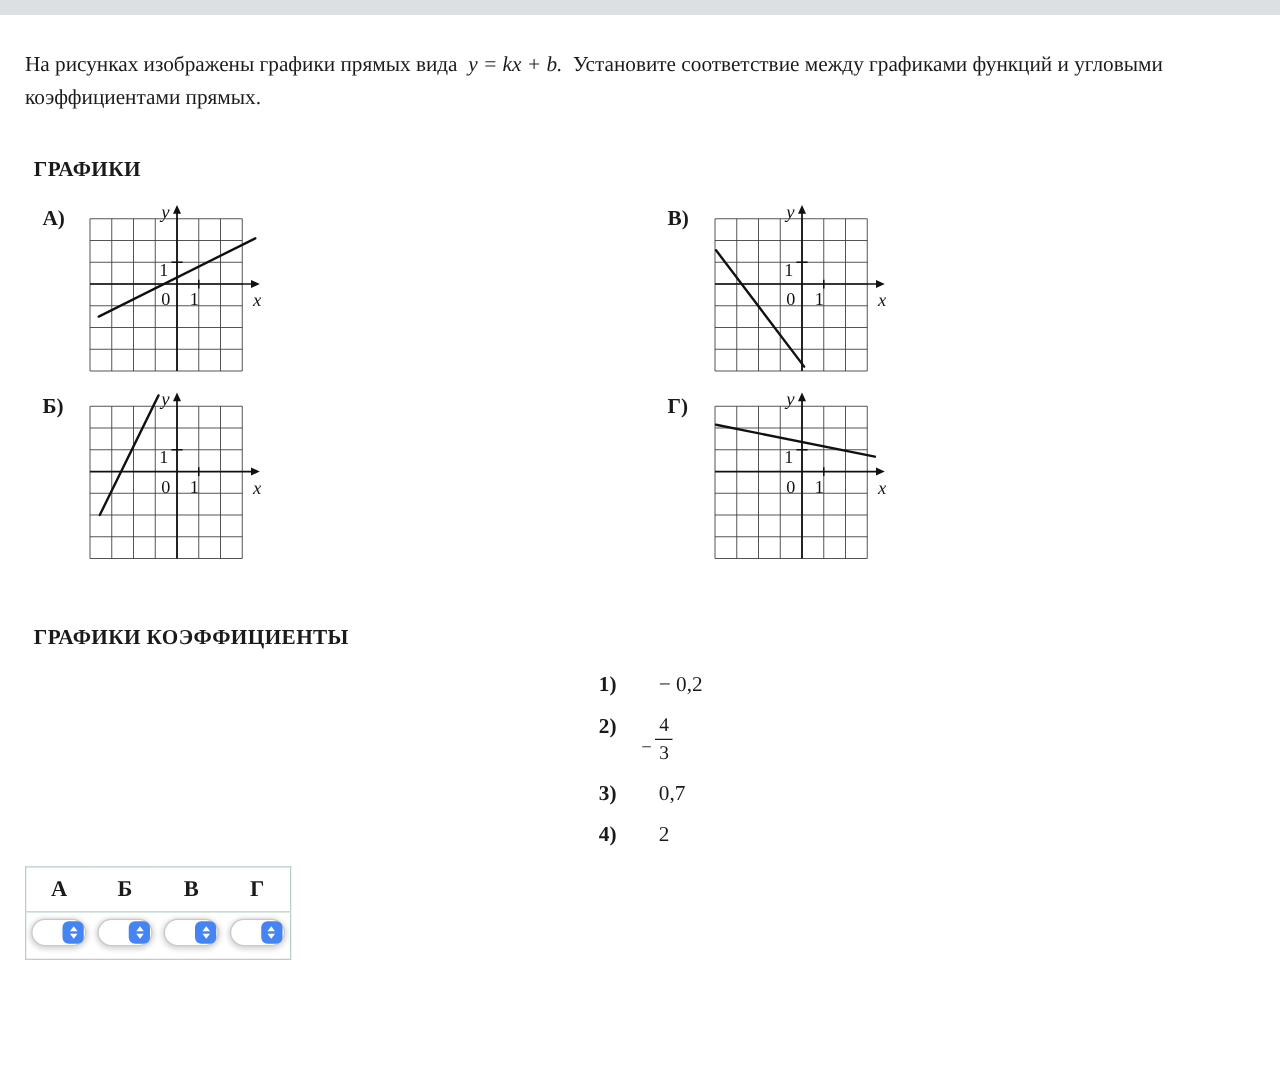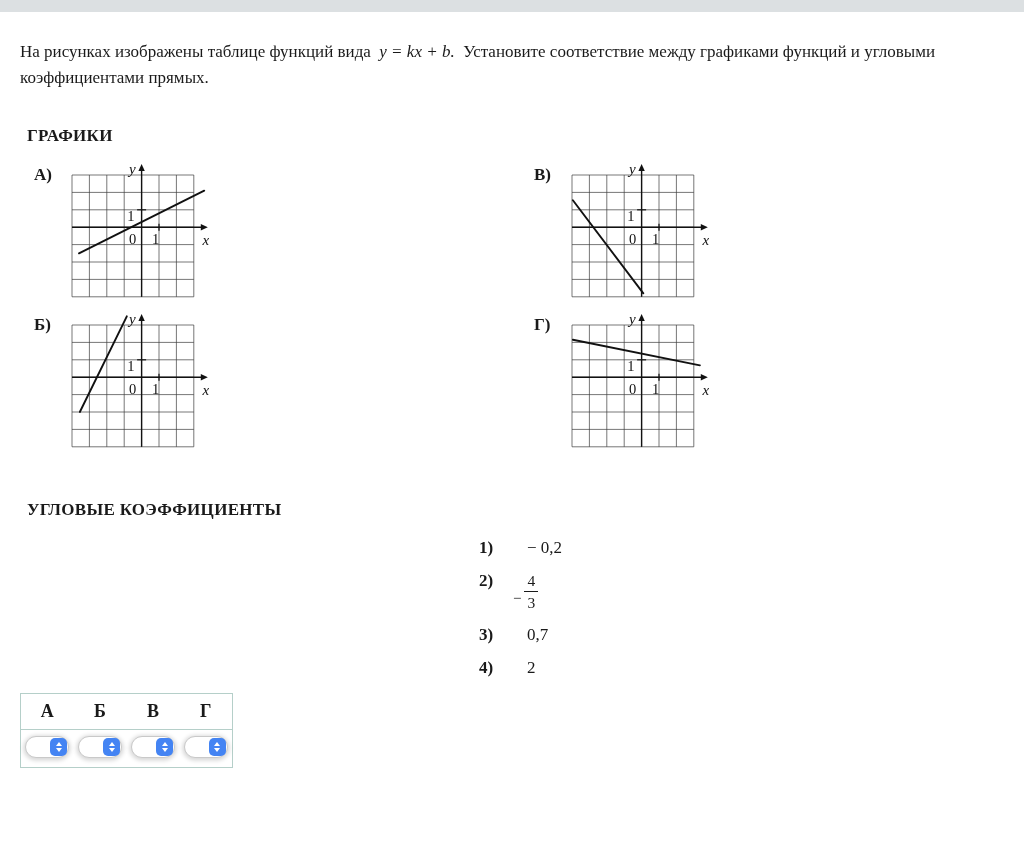--- a/index.html
+++ b/index.html
@@ -100,21 +100,21 @@
 </style>
 </head>
 <body>
 
 <div class="top-band"></div>
 
 <div class="content">
 
 
   <p class="intro">
-    <span>На рисунках изображены таблице функций вида</span>
+    <span>На рисунках изображены графики прямых вида</span>
     <span class="formula">&nbsp;<span>y = kx + b.</span>&nbsp;</span>
     <span>Установите соответствие между графиками функций и угловыми коэффициентами прямых.</span>
   </p>
 
   <div class="section-heading">ГРАФИКИ</div>
 
   <div class="graphs-grid">
     <div class="graph">
       <span class="graph-label">А)</span>
       <div class="graph-canvas"><svg width="152" height="144" viewBox="0 0 152 144" xmlns="http://www.w3.org/2000/svg">
@@ -242,21 +242,21 @@
             <text x="69.6" y="12" text-anchor="end" style="font-family:'Liberation Serif',serif;fill:#111;font-style:italic;font-size:15px">y</text>
             <text x="139.79999999999998" y="83.19999999999999" text-anchor="middle" style="font-family:'Liberation Serif',serif;fill:#111;font-style:italic;font-size:15px">x</text>
             <text x="66.6" y="82.19999999999999" text-anchor="middle" style="font-family:'Liberation Serif',serif;fill:#111;font-size:14.5px">0</text>
             <text x="89.52" y="82.19999999999999" text-anchor="middle" style="font-family:'Liberation Serif',serif;fill:#111;font-size:14.5px">1</text>
             <text x="68.6" y="58.79999999999999" text-anchor="end" style="font-family:'Liberation Serif',serif;fill:#111;font-size:14.5px">1</text>
             <line x1="6.86999999999999" y1="27.789999999999992" x2="133.89" y2="53.36799999999999" stroke="#111" stroke-width="1.9" stroke-linecap="round"></line>
           </svg></div>
     </div>
   </div>
 
-  <div class="section-heading coeffs">УГЛОВЫЕ КОЭФФИЦИЕНТЫ</div>
+  <div class="section-heading coeffs">ГРАФИКИ КОЭФФИЦИЕНТЫ</div>
 
   <div class="coeff-list">
     <div class="coeff-item">
       <span class="coeff-num">1)</span>
       <span class="coeff-value">− 0,2</span>
     </div>
     <div class="coeff-item">
       <span class="coeff-num">2)</span>
       <span class="frac-wrap">
         <span class="frac-minus">−</span>

